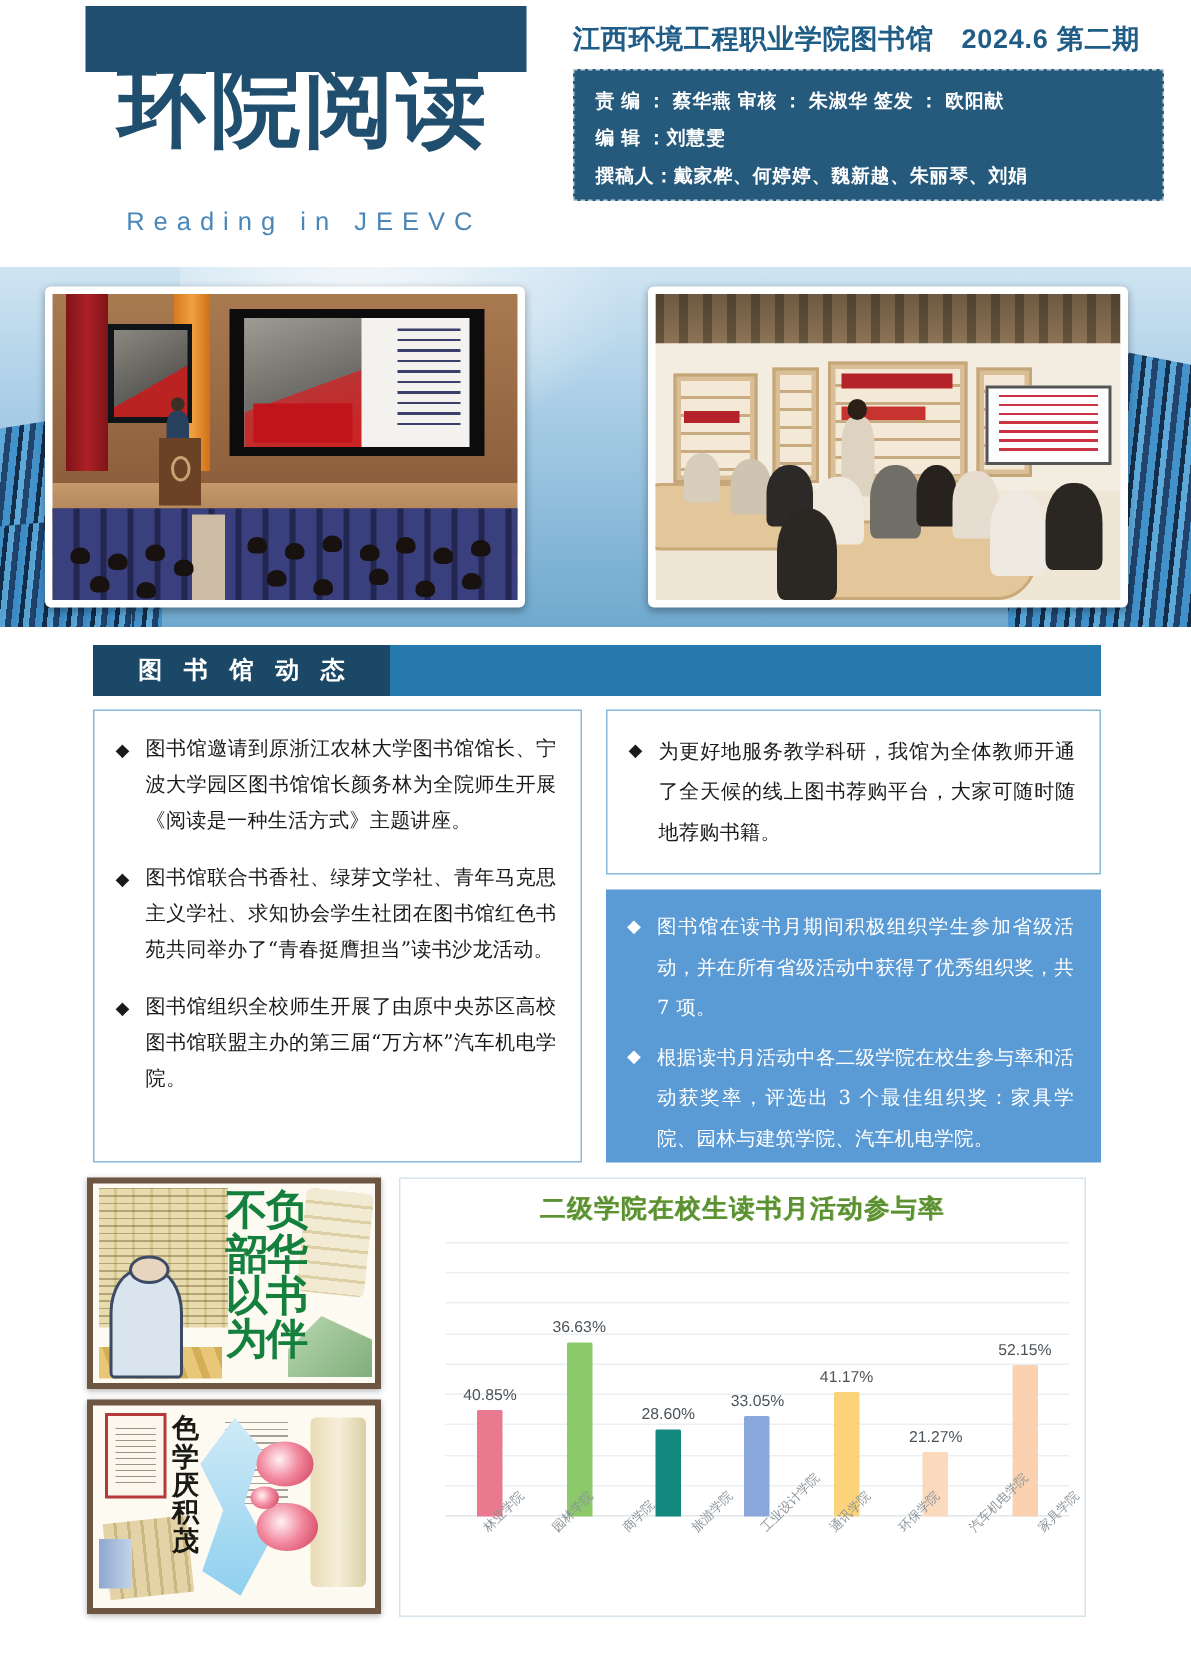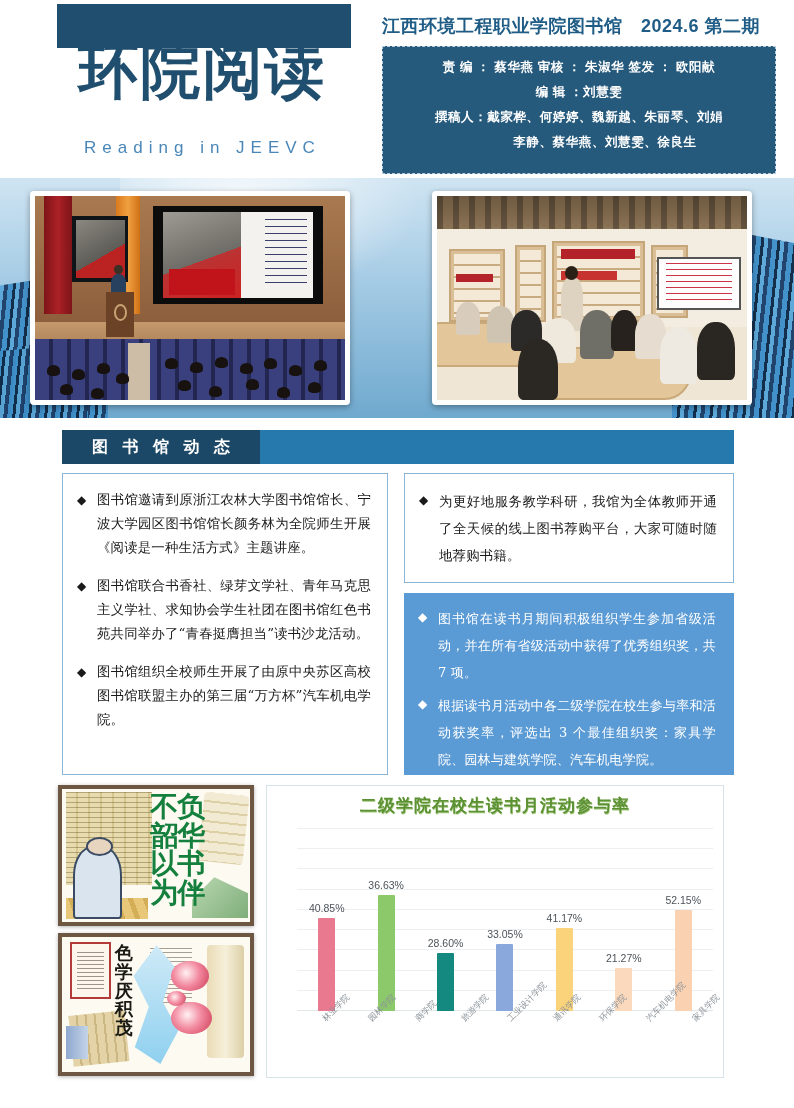--- a/index.html
+++ b/index.html
@@ -35,26 +35,25 @@
     color: #4a87b8;
     white-space: nowrap;
   }
 
   .pub-line {
     position: absolute; left: 382px; top: 14px;
     font-size: 18px; font-weight: 700; color: #1f5c86;
     letter-spacing: 0.5px; white-space: nowrap;
   }
   .credits {
-    position: absolute; left: 382px; top: 46px; width: 394px; height: 128px;
+    position: absolute; left: 382px; top: 46px; width: 394px; height: 88px;
     background: #265a7d;
     border: 1px dashed #b9cddb;
     color: #ffffff;
     padding: 8px 14px 6px 14px;
-    text-align: center;
   }
   .credits .row {
     font-size: 12.5px; font-weight: 700; line-height: 25px;
     letter-spacing: 0.6px; white-space: nowrap;
   }
   .credits .row.indent { padding-left: 52px; }
 
   
   .photo-band {
     position: absolute; left: 0; top: 178px; width: 794px; height: 240px;
@@ -467,21 +466,21 @@
             <div class="grid-line" style="bottom: 60.6667px;"></div>
             <div class="grid-line" style="bottom: 80.8889px;"></div>
             <div class="grid-line" style="bottom: 101.111px;"></div>
             <div class="grid-line" style="bottom: 121.333px;"></div>
             <div class="grid-line" style="bottom: 141.556px;"></div>
             <div class="grid-line" style="bottom: 161.778px;"></div>
             <div class="grid-line" style="bottom: 182px;"></div>
           </div>
         <div class="bars" id="bars">
             <div class="bar-slot">
-              <div class="bar" style="height: 93px; background: rgb(232, 121, 142);">
+              <div class="bar" style="height: 71px; background: rgb(232, 121, 142);">
                 <div class="bar-label">40.85%</div>
               </div>
             </div>
             <div class="bar-slot">
               <div class="bar" style="height: 115.712px; background: rgb(140, 201, 107);">
                 <div class="bar-label">36.63%</div>
               </div>
             </div>
             <div class="bar-slot">
               <div class="bar" style="height: 57.8356px; background: rgb(19, 137, 127);">

